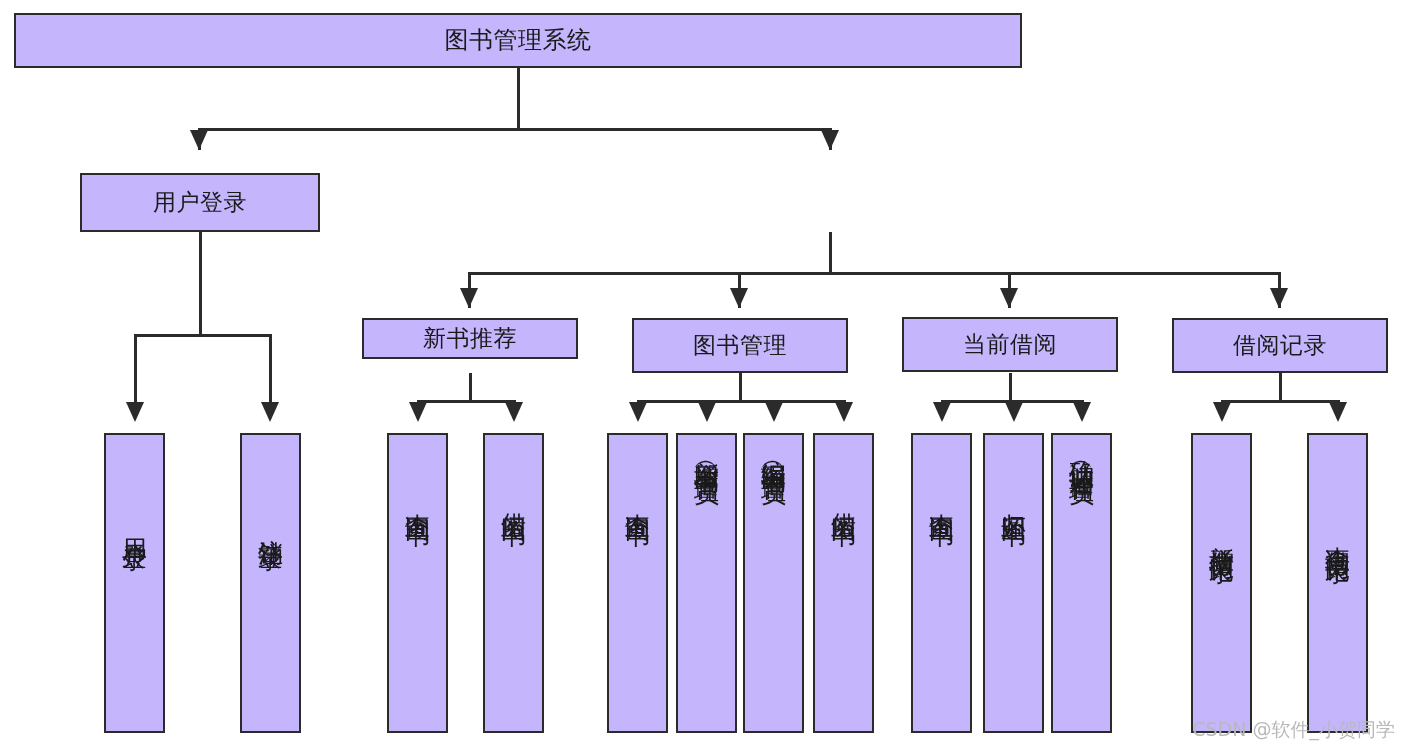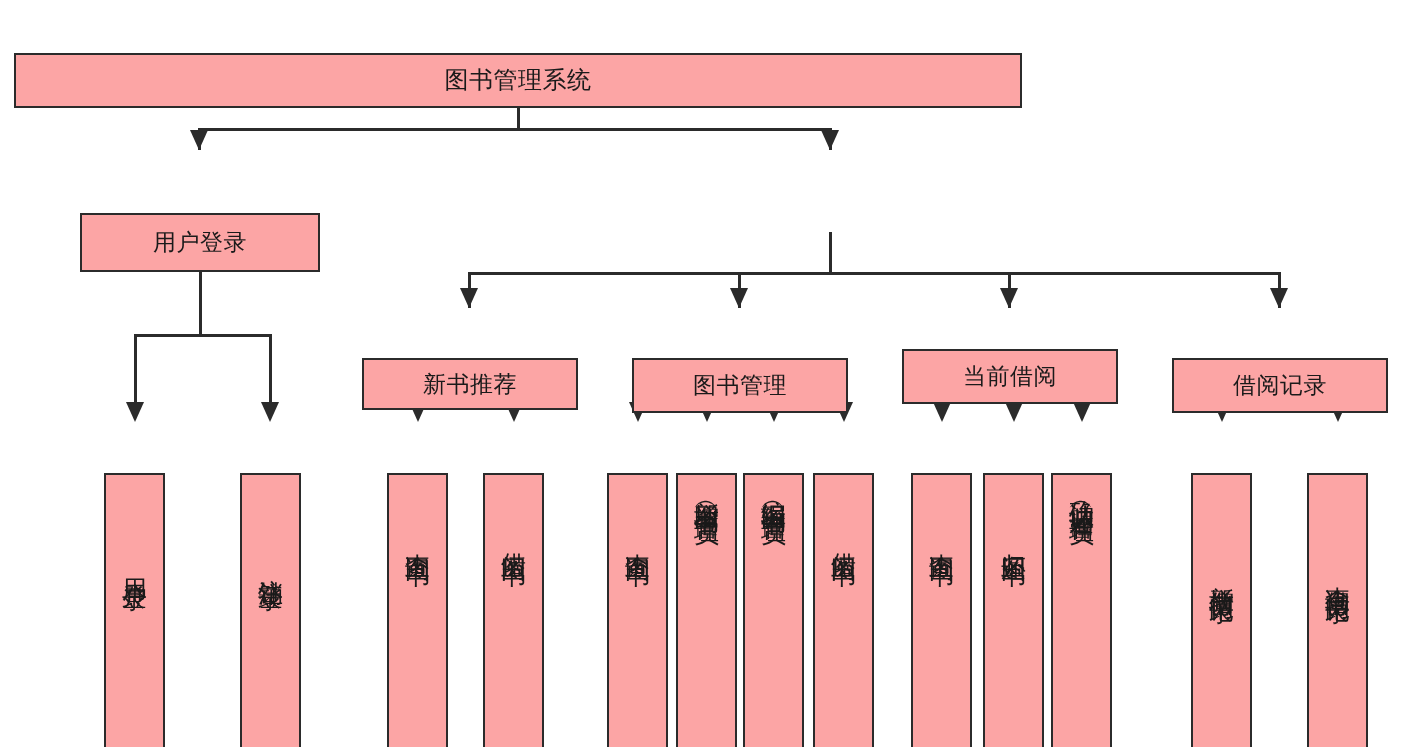--- a/index.html
+++ b/index.html
@@ -15,27 +15,26 @@
     width: 1405px;
     height: 747px;
     background: #ffffff;
     overflow: hidden;
   }
   
   .node {
     position: absolute;
     box-sizing: border-box;
     border: 2.5px solid #2b2b2b;
-    background: #fca5a5;
+    background: #c4b5fd;
     display: flex;
     align-items: center;
     justify-content: center;
     color: #1a1a1a;
     z-index: 3;
-    margin-top: 40px;
   }
   .node .label {
     display: block;
     text-align: center;
     line-height: 1.08;
     letter-spacing: 0.5px;
   }
   
   .node.horiz .label {
     font-size: 23px;
@@ -129,27 +128,27 @@
   <div class="ln h" style="left:468px; top:272px; width:812px;"></div>
   <div class="ln v" style="left:468px; top:272px; height:36px;"></div>
   <div class="arrow" style="left:460px; top:288px;"></div>
   <div class="ln v" style="left:738px; top:272px; height:36px;"></div>
   <div class="arrow" style="left:730px; top:288px;"></div>
   <div class="ln v" style="left:1008px; top:272px; height:36px;"></div>
   <div class="arrow" style="left:1000px; top:288px;"></div>
   <div class="ln v" style="left:1278px; top:272px; height:36px;"></div>
   <div class="arrow" style="left:1270px; top:288px;"></div>
 
-  <div class="node horiz" style="left:362px; top:318px; width:216px; height:52px;">
+  <div class="node horiz" style="left:362px; top:318px; width:216px; height:41px;">
     <span class="label">新书推荐</span>
   </div>
   <div class="node horiz" style="left:632px; top:318px; width:216px; height:55px;">
     <span class="label">图书管理</span>
   </div>
-  <div class="node horiz" style="left:902px; top:309px; width:216px; height:55px;">
+  <div class="node horiz" style="left:902px; top:317px; width:216px; height:55px;">
     <span class="label">当前借阅</span>
   </div>
   <div class="node horiz" style="left:1172px; top:318px; width:216px; height:55px;">
     <span class="label">借阅记录</span>
   </div>
 
   <div class="ln v" style="left:469px; top:373px; height:30px;"></div>
   <div class="ln h" style="left:417px; top:400px; width:98px;"></div>
   <div class="ln v" style="left:417px; top:400px; height:14px;"></div>
   <div class="arrow" style="left:409px; top:402px;"></div>
@@ -220,14 +219,15 @@
     <span class="label">确认归还（管理员）</span>
   </div>
 
   <div class="node vert mid2" style="left:1191px; top:433px; width:61px; height:300px;">
     <span class="label">新增借阅记录</span>
   </div>
   <div class="node vert mid2" style="left:1307px; top:433px; width:61px; height:300px;">
     <span class="label">查询借阅记录</span>
   </div>
 
+  <div id="watermark">CSDN @软件_小贺同学</div>
 
 </div>
 
 </body></html>

